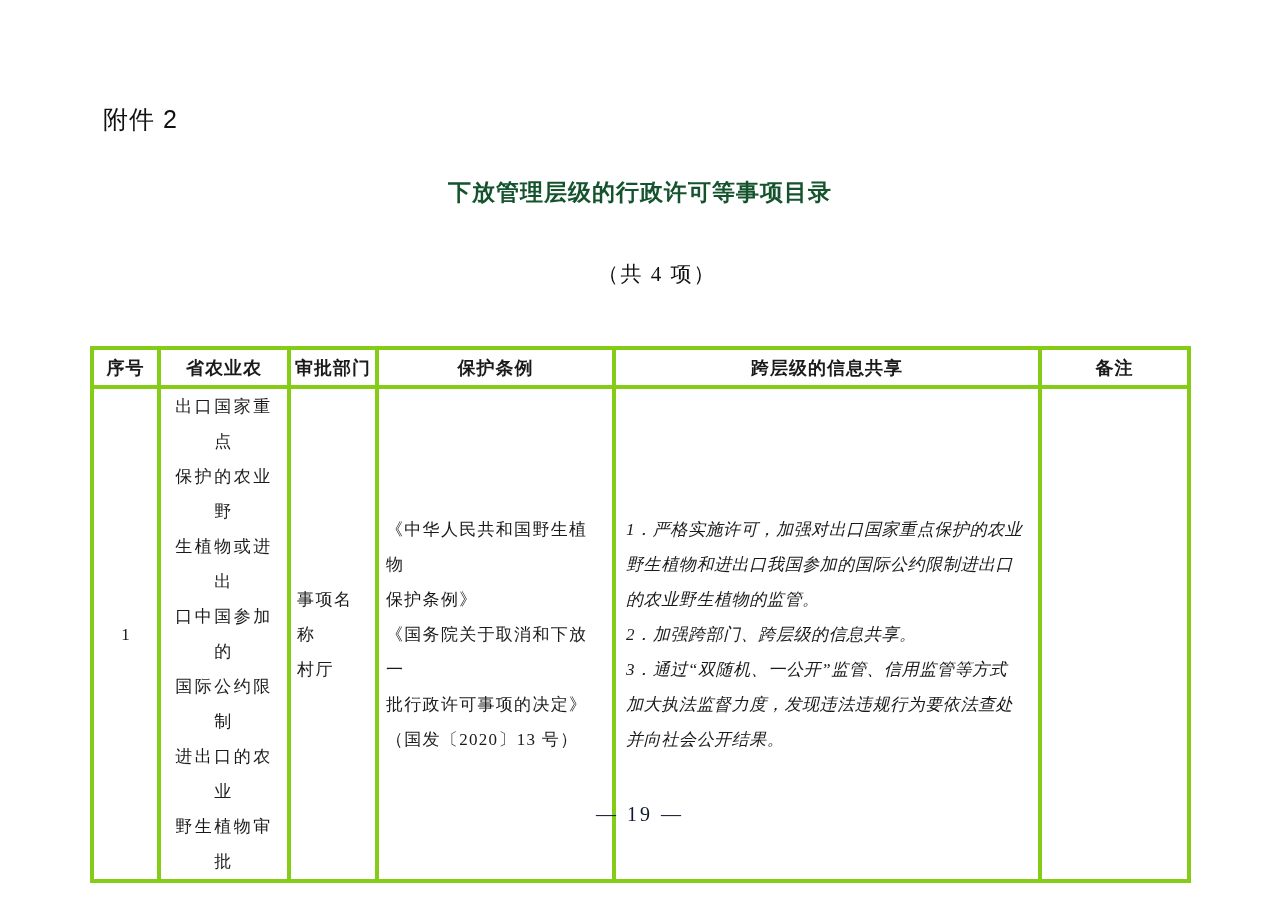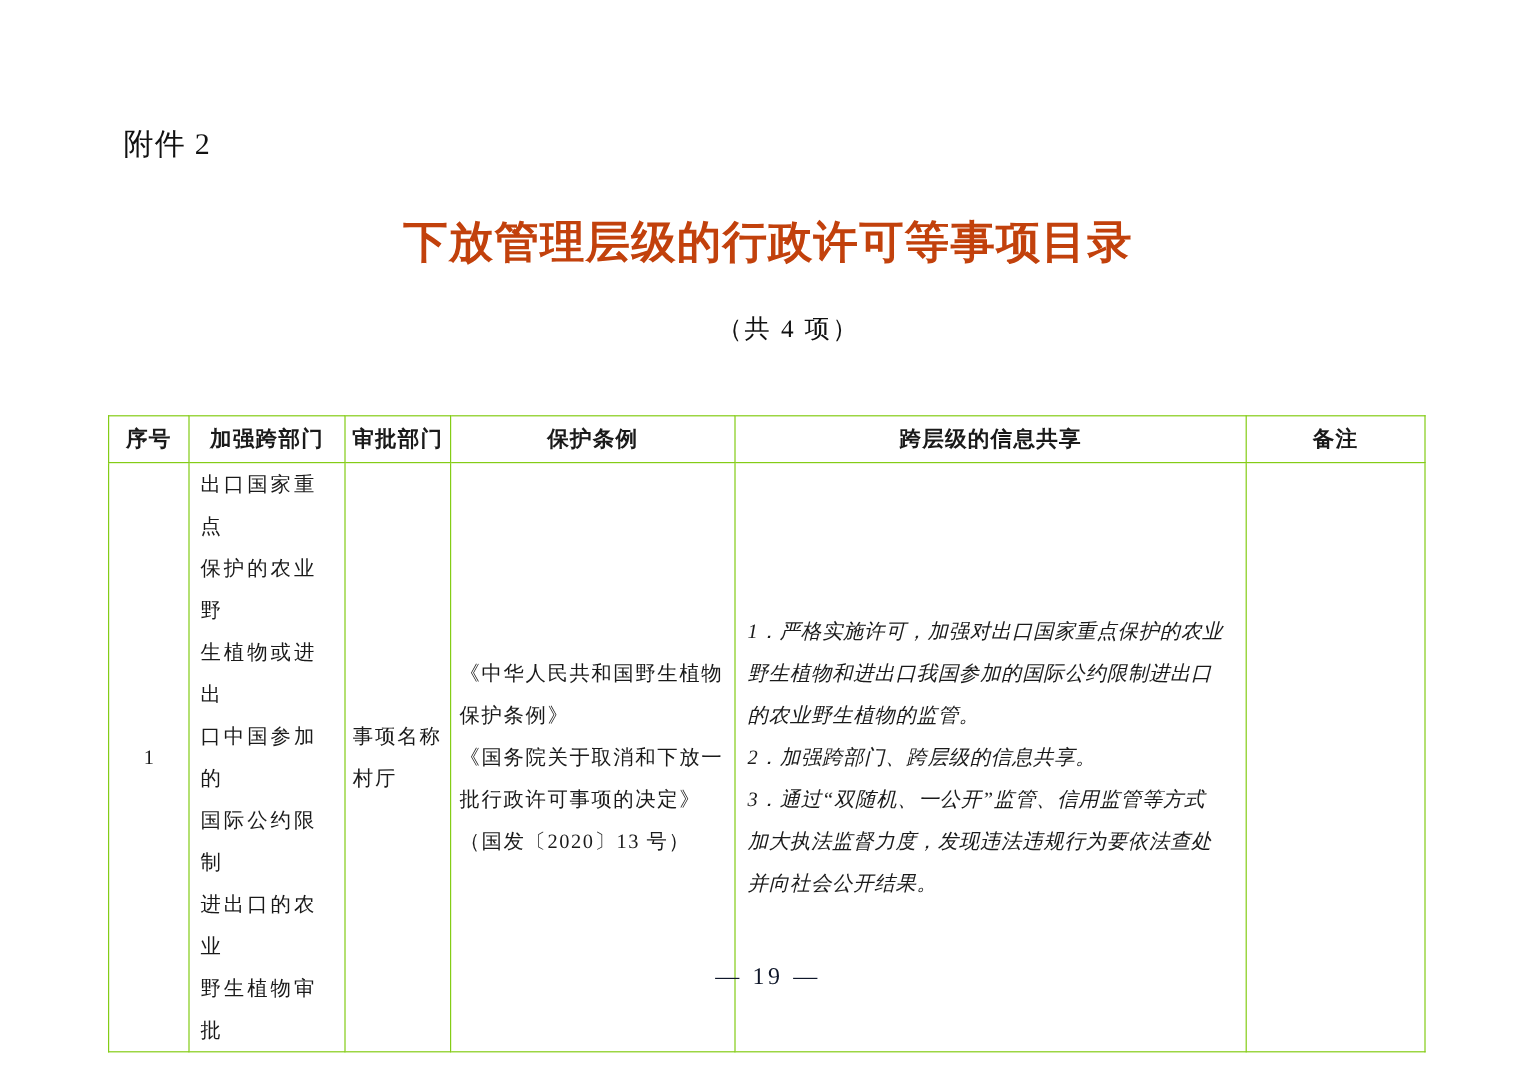--- a/index.html
+++ b/index.html
@@ -7,54 +7,54 @@
     width: 1280px; height: 905px;
     background: #ffffff;
     font-family: "Liberation Serif", "DejaVu Serif", serif;
     color: #1a1a1a;
     position: relative;
     overflow: hidden;
   }
   .attachment-label {
     position: absolute;
     left: 103px; top: 103px;
-    font-family: Liberation Serif, serif;
+    font-family: Liberation Sans, sans-serif;
     font-size: 25px;
     letter-spacing: 1px;
     color: #111;
   }
   .doc-title {
     position: absolute;
     left: 0; top: 177px;
     width: 100%;
     text-align: center;
     font-family: "Liberation Sans", "DejaVu Sans", sans-serif;
     font-weight: bold;
-    font-size: 37px;
+    font-size: 23px;
     letter-spacing: 1px;
-    color: #c2410c;
+    color: #14532d;
   }
   .doc-subtitle {
     position: absolute;
     left: 17px; top: 260px;
     width: 100%;
     text-align: center;
     font-size: 21px;
     letter-spacing: 2px;
     color: #111;
   }
   table.catalog {
     position: absolute;
     left: 90px; top: 346px;
     width: 1097px;
     border-collapse: collapse;
     table-layout: fixed;
   }
   table.catalog td, table.catalog th {
-    border: 1px solid #84cc16;
+    border: 4px solid #84cc16;
     vertical-align: middle;
     overflow: hidden;
   }
   table.catalog th {
     height: 39px;
     font-family: "Liberation Sans", "DejaVu Sans", sans-serif;
     font-weight: 600;
     font-size: 18px;
     letter-spacing: 1px;
     text-align: center;
@@ -66,21 +66,21 @@
     line-height: 35px;
     white-space: pre-line;
   }
   td.cell-index {
     text-align: center;
     white-space: normal;
   }
   td.cell-item-name {
     padding: 0 9px;
     letter-spacing: 2.5px;
-    text-align: left;
+    text-align: center;
   }
   td.cell-approval {
     padding: 0 6px;
     letter-spacing: 1.5px;
     text-align: left;
   }
   td.cell-legal {
     padding: 0 7px;
     letter-spacing: 1.3px;
     text-align: left;
@@ -119,21 +119,21 @@
     <col style="width:67px">
     <col style="width:130px">
     <col style="width:88px">
     <col style="width:237px">
     <col style="width:426px">
     <col style="width:149px">
   </colgroup>
   <thead>
     <tr>
       <th>序号</th>
-      <th>加强跨部门</th>
+      <th>省农业农</th>
       <th>审批部门</th>
       <th>保护条例</th>
       <th>跨层级的信息共享</th>
       <th>备注</th>
     </tr>
   </thead>
   <tbody>
     <tr>
       <td class="cell-index">1</td>
       <td class="cell-item-name">出口国家重点

